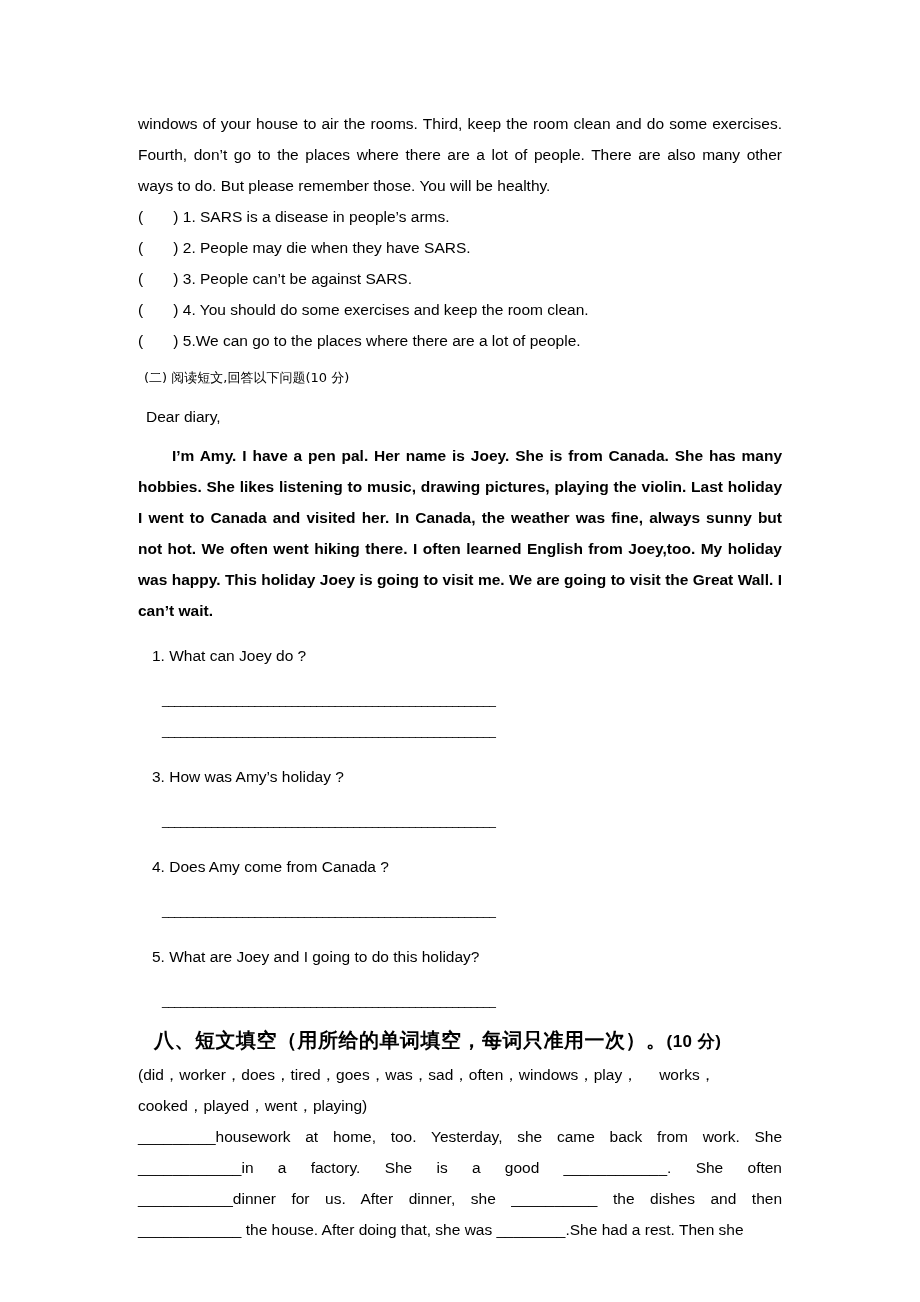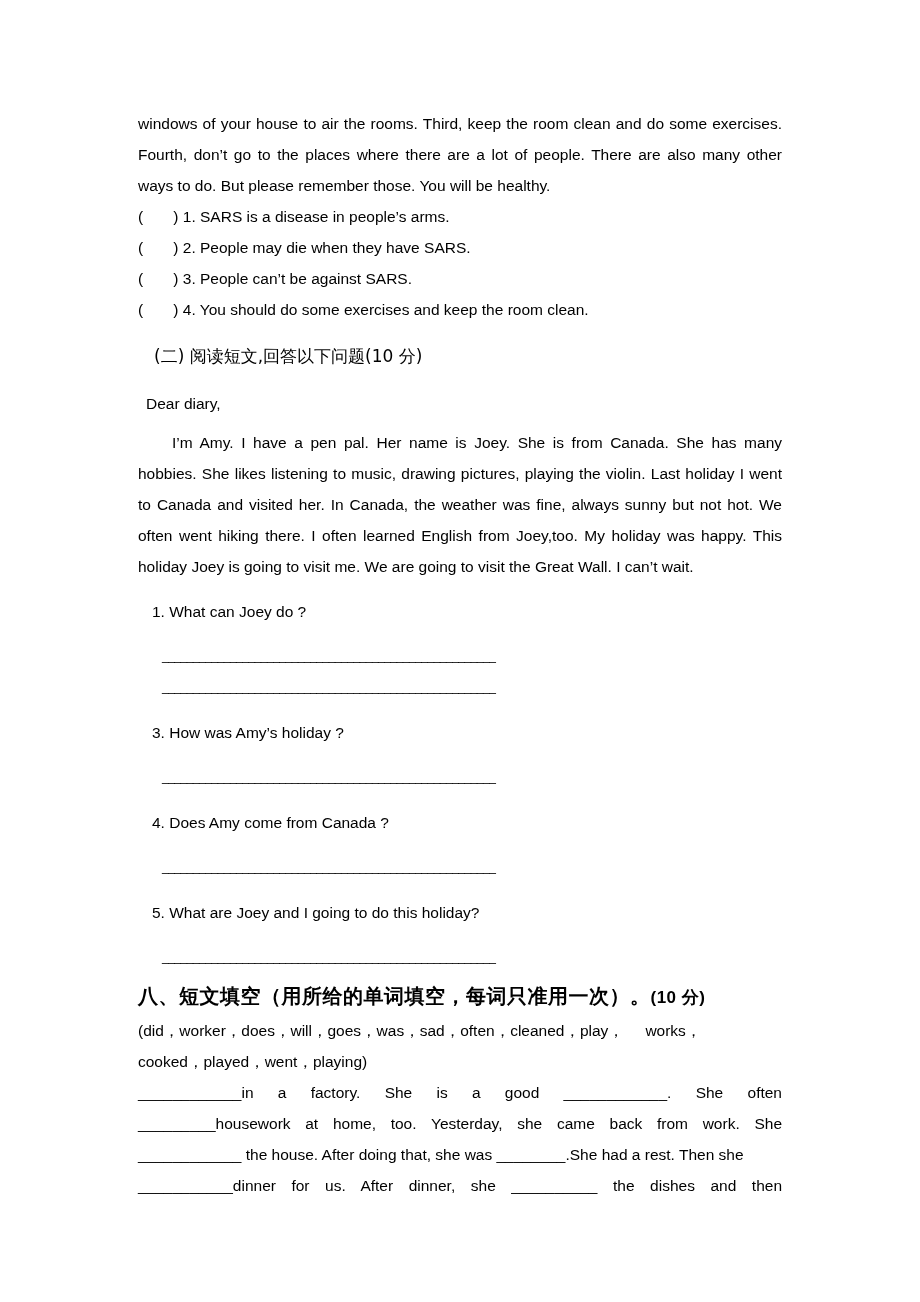--- a/index.html
+++ b/index.html
@@ -39,25 +39,26 @@
     white-space: pre-wrap;
   }
   .tf-line {
     font-size: 15.5px;
     line-height: 31px;
     margin: 0;
     white-space: pre;
   }
   .indent {
     text-indent: 34px;
+    font-weight: bold;
   }
   .cn-line {
-    font-size: 17px;
+    font-size: 13px;
     line-height: 31px;
-    margin: 16px;
+    margin: 6px;
     font-family: "DejaVu Sans", "Liberation Sans", sans-serif;
   }
   .q-line {
     font-size: 15.5px;
     line-height: 31px;
     margin: 14px;
     white-space: pre-wrap;
   }
   .answer-rule {
     font-size: 12px;
@@ -65,21 +66,21 @@
     margin: 0;
     padding-left: 24px;
     letter-spacing: -0.5px;
     white-space: pre;
     overflow: hidden;
   }
   .section-head {
     font-size: 20px;
     font-weight: bold;
     line-height: 34px;
-    margin: 6px 0 0 0;
+    margin: 6px 0 0 16px;
     font-family: "DejaVu Sans", "Liberation Sans", sans-serif;
     letter-spacing: 0.5px;
   }
   .section-head .marks {
     font-family: "Liberation Sans", sans-serif;
     font-size: 17px;
   }
   .wordbank {
     font-size: 15.5px;
     line-height: 31px;
@@ -103,20 +104,21 @@
 <body>
 
 <div class="page">
 
   <p class="para">windows of your house to air the rooms. Third, keep the room clean and do some exercises. Fourth, don’t go to the places where there are a lot of people. There are also many other ways to do. But please remember those. You will be healthy.</p>
 
   <p class="tf-line">(       ) 1. SARS is a disease in people’s arms.</p>
   <p class="tf-line">(       ) 2. People may die when they have SARS.</p>
   <p class="tf-line">(       ) 3. People can’t be against SARS.</p>
   <p class="tf-line">(       ) 4. You should do some exercises and keep the room clean.</p>
+  <p class="tf-line">(       ) 5.We can go to the places where there are a lot of people.</p>
 
   <p class="cn-line">(二) 阅读短文,回答以下问题(10 分)</p>
 
   <p class="line">Dear diary,</p>
 
   <p class="para indent">I’m Amy. I have a pen pal. Her name is Joey. She is from Canada. She has many hobbies. She likes listening to music, drawing pictures, playing the violin. Last holiday I went to Canada and visited her. In Canada, the weather was fine, always sunny but not hot. We often went hiking there. I often learned English from Joey,too. My holiday was happy. This holiday Joey is going to visit me. We are going to visit the Great Wall. I can’t wait.</p>
 
   <p class="q-line">1. What can Joey do ?</p>
   <p class="answer-rule">______________________________________________________</p>
 
@@ -126,21 +128,21 @@
   <p class="answer-rule">______________________________________________________</p>
 
   <p class="q-line">4. Does Amy come from Canada ?</p>
   <p class="answer-rule">______________________________________________________</p>
 
   <p class="q-line">5. What are Joey and I going to do this holiday?</p>
   <p class="answer-rule">______________________________________________________</p>
 
   <h2 class="section-head"><span>八、短文填空（用所给的单词填空，每词只准用一次）。</span><span class="marks">(10 分)</span></h2>
 
-  <p class="wordbank">(did，worker，does，will，goes，was，sad，often，cleaned，play，     works，</p>
+  <p class="wordbank">(did，worker，does，tired，goes，was，sad，often，windows，play，     works，</p>
   <p class="wordbank">cooked，played，went，playing)</p>
 
+  <p class="cloze cloze-just">_________housework  at  home,  too.  Yesterday,  she  came  back  from  work.  She</p>
   <p class="cloze cloze-just">____________in   a   factory.   She   is   a   good   ____________.   She   often</p>
-  <p class="cloze cloze-just">_________housework  at  home,  too.  Yesterday,  she  came  back  from  work.  She</p>
+  <p class="cloze cloze-just">___________dinner  for  us.  After  dinner,  she  __________  the  dishes  and  then</p>
   <p class="cloze">____________ the house. After doing that, she was ________.She had a rest. Then she</p>
-  <p class="cloze cloze-just">___________dinner  for  us.  After  dinner,  she  __________  the  dishes  and  then</p>
 
 </div>
 
 </body></html>

